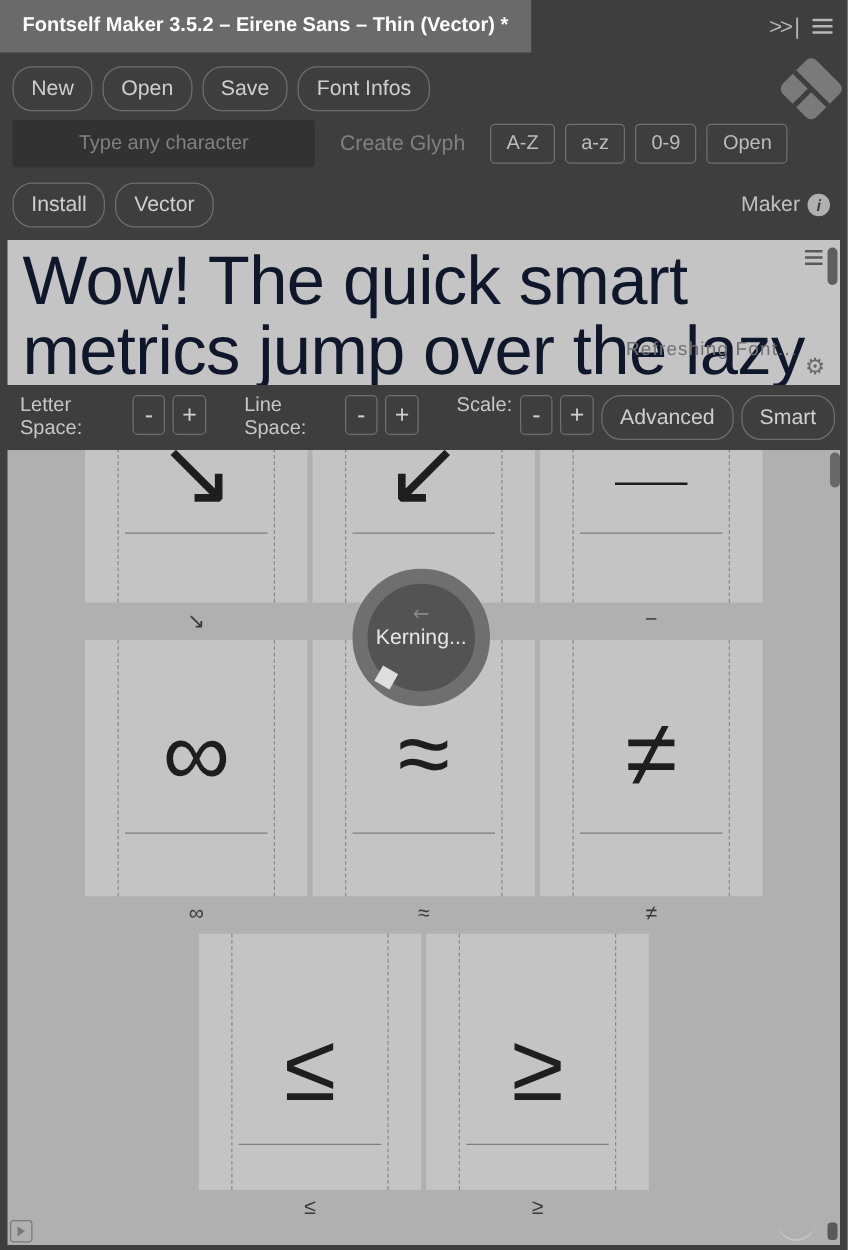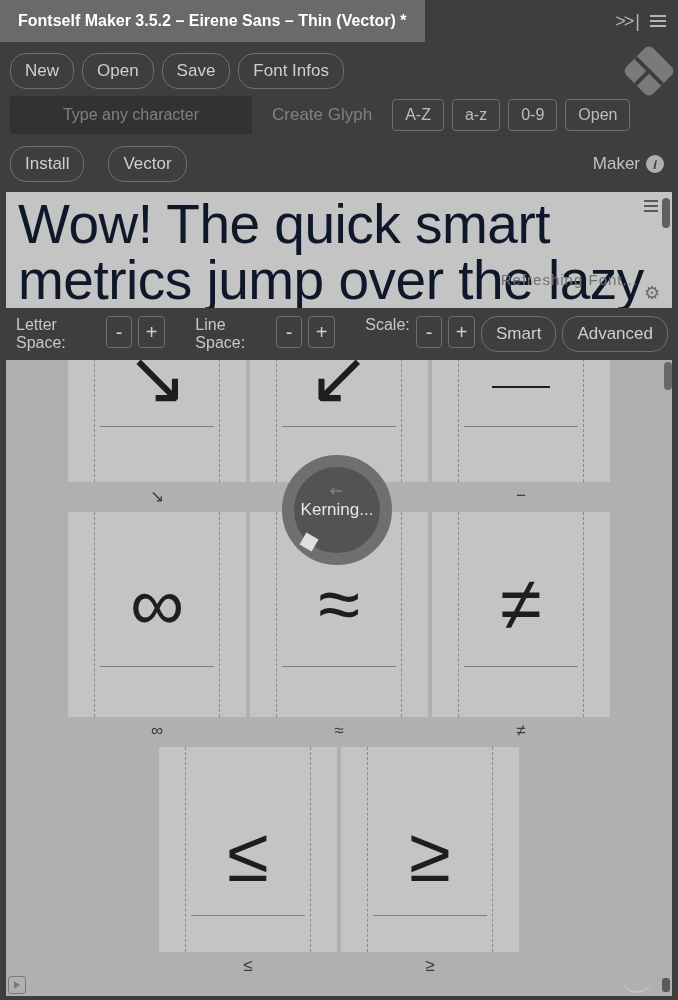--- a/index.html
+++ b/index.html
@@ -113,21 +113,21 @@
   padding: 6px 12px;
   border-radius: 4px;
   cursor: pointer;
 }
 
 
 .toolbar3 {
   display: flex;
   align-items: center;
   padding: 4px 14px 10px 10px;
-  gap: 24px;
+  gap: 8px;
 }
 .toolbar3 .spacer { flex: 1; }
 .help {
   color: #c0c0c0;
   font-size: 17px;
   display: flex;
   align-items: center;
   gap: 6px;
 }
 .info-icon {
@@ -412,22 +412,22 @@
   <button class="sq-btn">-</button>
   <button class="sq-btn">+</button>
   <span class="gap"></span>
   <span class="label">Line Space:</span>
   <button class="sq-btn">-</button>
   <button class="sq-btn">+</button>
   <span class="gap"></span>
   <span class="label">Scale:</span>
   <button class="sq-btn">-</button>
   <button class="sq-btn">+</button>
+  <button class="btn">Advanced</button>
   <button class="btn push">Smart</button>
-  <button class="btn">Advanced</button>
 </div>
 
 <div class="glypharea">
   <div class="scroll-thumb"></div>
   <div class="glyph-rows">
 
     <div class="glyph-row glyph-row1">
       <div class="glyph-cell cell-tall">
         <div class="guides">
             <div class="vguide vg1"></div>

